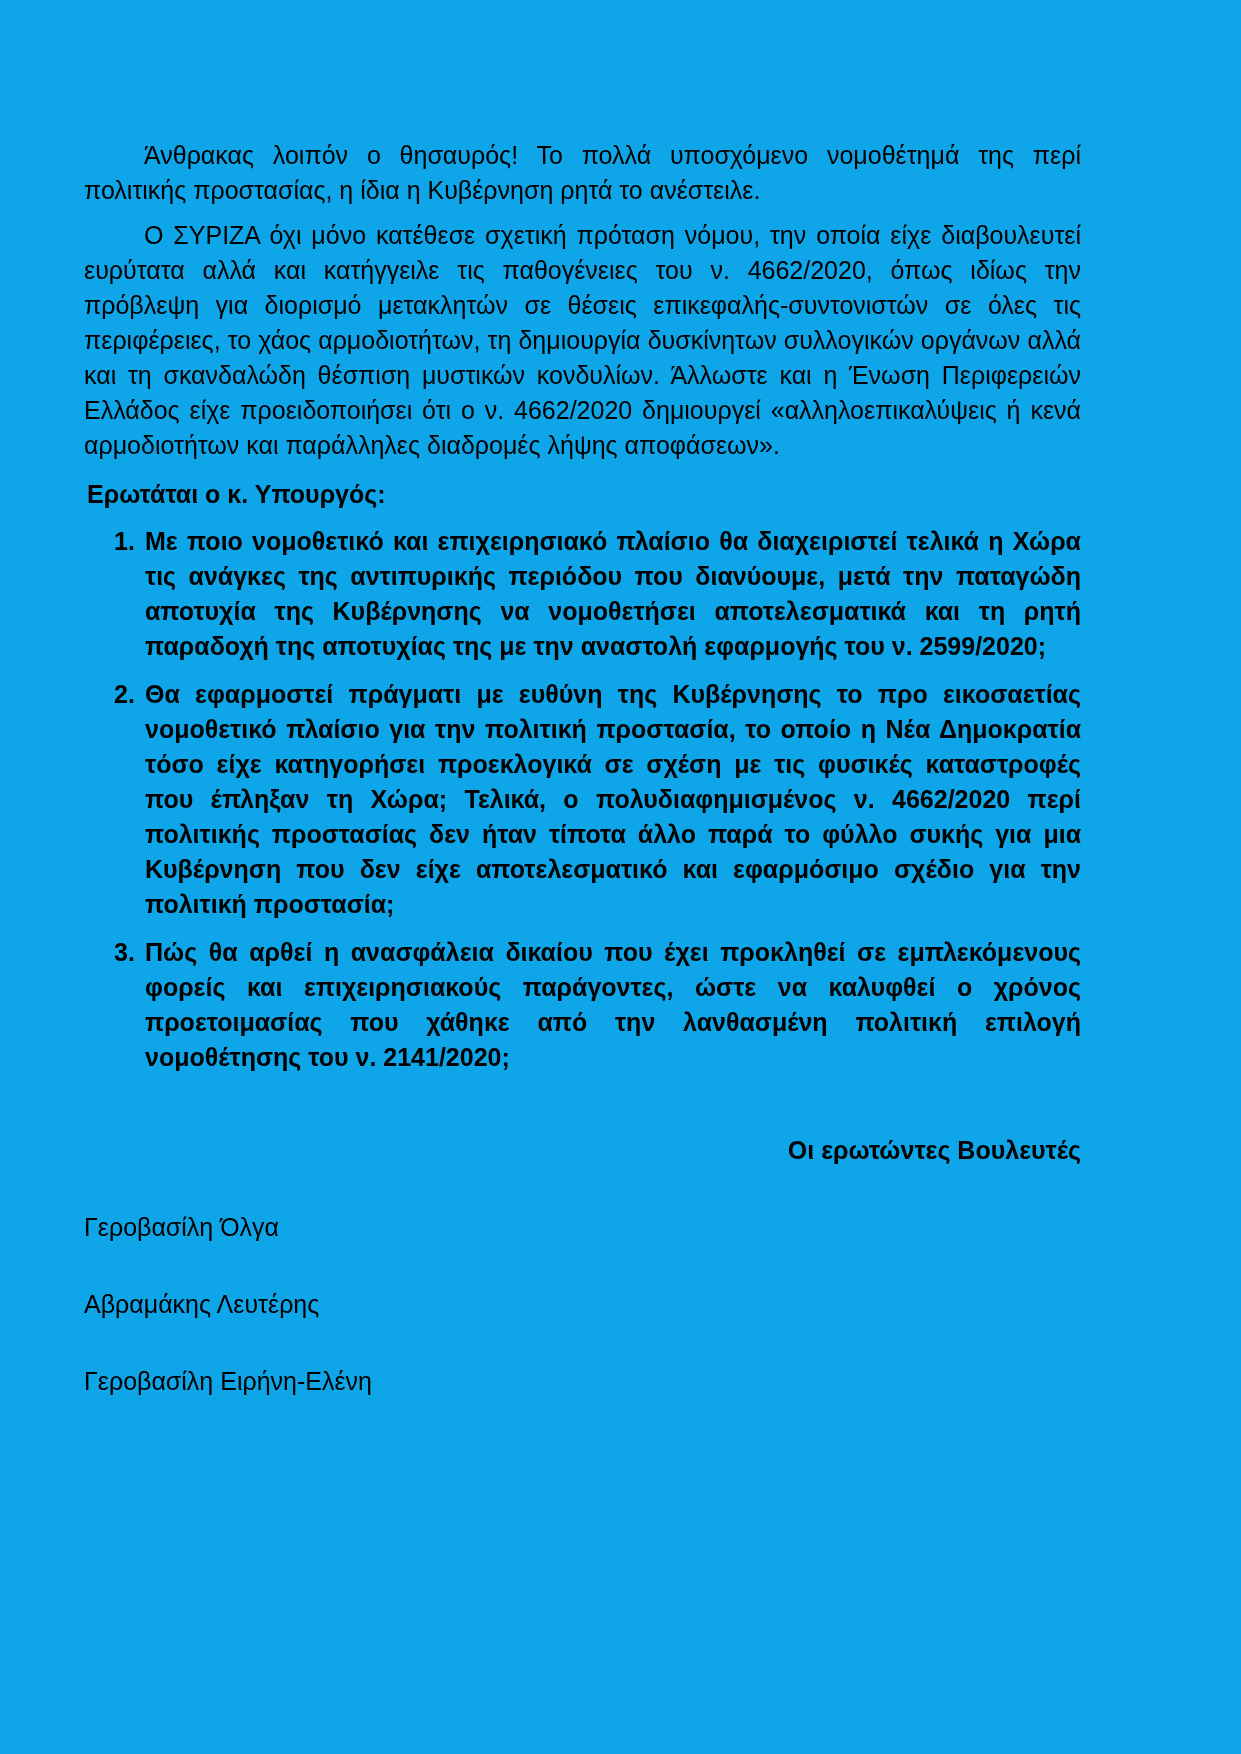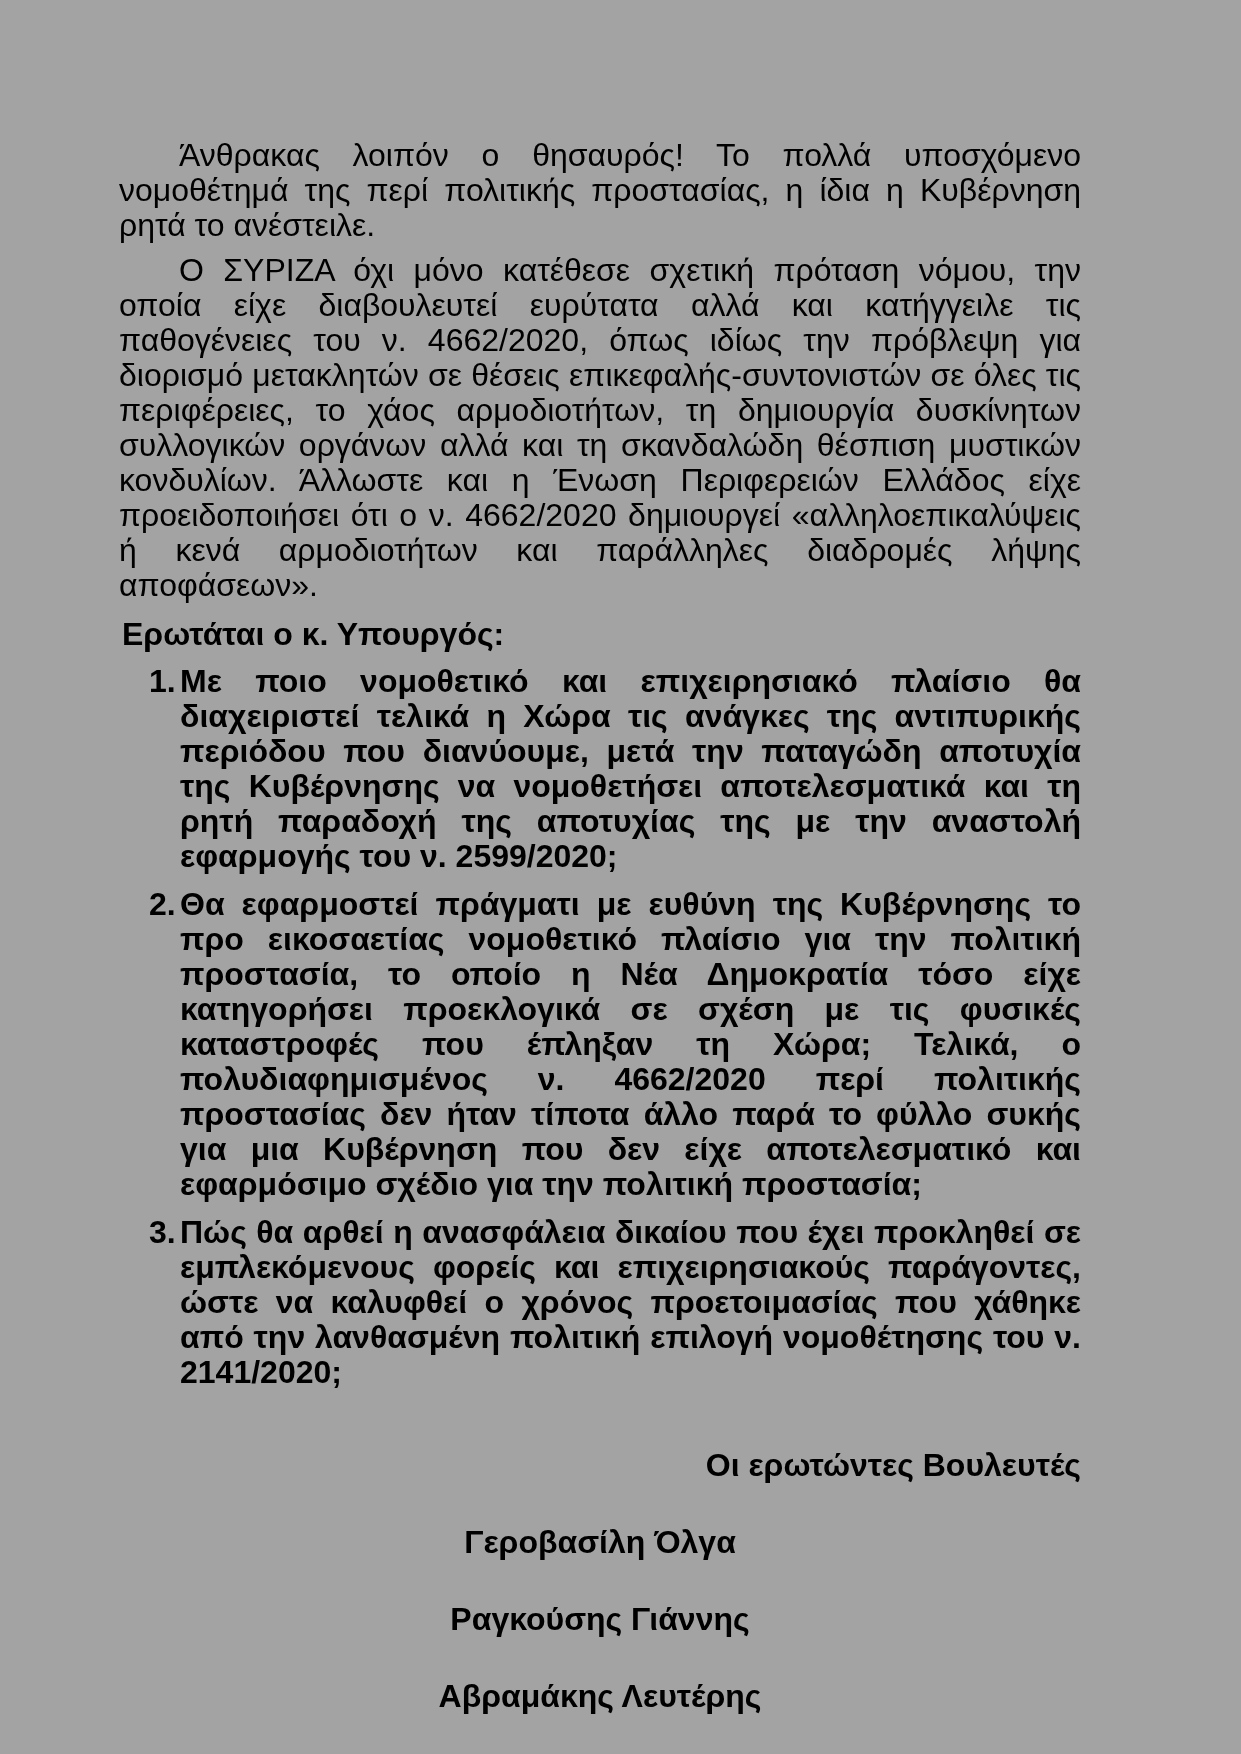--- a/index.html
+++ b/index.html
@@ -1,24 +1,24 @@
 <!DOCTYPE html>
 <html lang="el"><head>
 <meta charset="utf-8">
 <style>
   html, body { margin: 0; padding: 0; background: #ffffff; }
   .page {
     position: relative;
     width: 1241px;
     height: 1754px;
-    background: #a3a3a3;
+    background: #0ea5e9;
     box-sizing: border-box;
-    padding: 138px 160px 0 119px;
+    padding: 138px 160px 0 84px;
     font-family: "Liberation Sans", sans-serif;
-    font-size: 32px;
+    font-size: 25px;
     line-height: 35px;
     color: #000000;
     overflow: hidden;
   }
   .body-para {
     margin: 0 0 10px 0;
     text-align: justify;
     text-indent: 60px;
   }
   .q-heading {
@@ -39,22 +39,21 @@
     top: 0;
     font-weight: bold;
   }
   .sig-heading {
     font-weight: bold;
     text-align: right;
     margin: 58px 0 0 0;
   }
   .sig-list { margin-top: 16px; }
   .sig-name {
-    font-weight: bold;
-    text-align: center;
+    font-weight: normal;
     margin: 42px 0 0 0;
   }
 </style>
 </head>
 <body>
 
 <div class="page">
 
   <p class="body-para">Άνθρακας λοιπόν ο θησαυρός! Το πολλά υποσχόμενο νομοθέτημά της περί πολιτικής προστασίας, η ίδια η Κυβέρνηση ρητά το ανέστειλε.</p>
 
@@ -74,18 +73,17 @@
     <div class="q-item">
       <span class="q-num">3.</span>
       <span>Πώς θα αρθεί η ανασφάλεια δικαίου που έχει προκληθεί σε εμπλεκόμενους φορείς και επιχειρησιακούς παράγοντες, ώστε να καλυφθεί ο χρόνος προετοιμασίας που χάθηκε από την λανθασμένη πολιτική επιλογή νομοθέτησης του ν. 2141/2020;</span>
     </div>
   </div>
 
   <p class="sig-heading">Οι ερωτώντες Βουλευτές</p>
 
   <div class="sig-list">
     <p class="sig-name">Γεροβασίλη Όλγα</p>
-    <p class="sig-name">Ραγκούσης Γιάννης</p>
     <p class="sig-name">Αβραμάκης Λευτέρης</p>
     <p class="sig-name">Γεροβασίλη Ειρήνη-Ελένη</p>
   </div>
 
 </div>
 
 </body></html>

